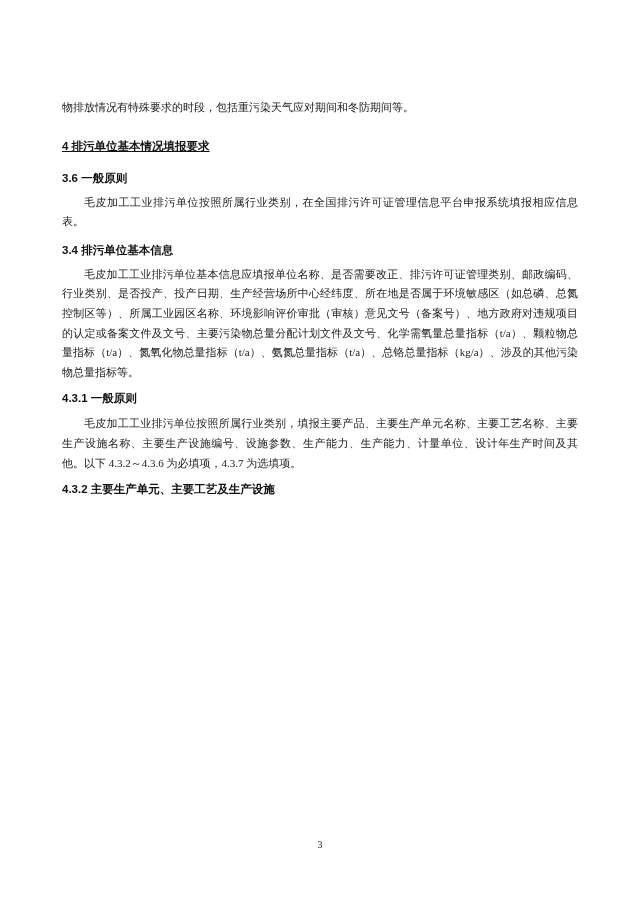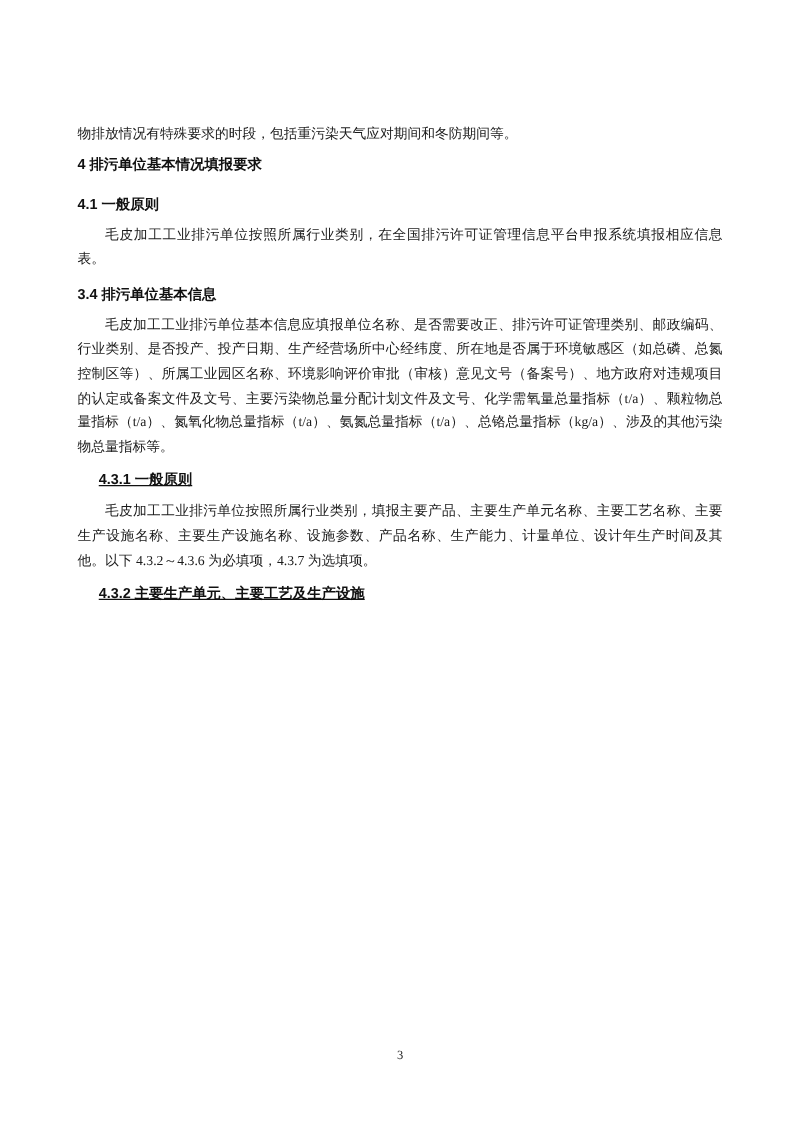--- a/index.html
+++ b/index.html
@@ -36,56 +36,56 @@
   .body-text.no-indent {
     text-indent: 0;
   }
   .heading {
     font-family: "Liberation Sans", "DejaVu Sans", sans-serif;
     font-weight: bold;
     color: #111111;
     font-size: 11.5px;
     line-height: 20px;
   }
-  .h-l1 { margin: 4px 0 12px 0; }
+  .h-l1 { margin: 18px 0 12px 0; text-decoration: underline; }
   .h-l2 { margin: 8px 0 5px 0; }
-  .h-l3 { margin: 6px 0 6px 17px; text-decoration: underline; }
+  .h-l3 { margin: 6px 0 6px 0; }
   .page-footer {
     position: absolute;
     top: 838px;
     left: 0;
     width: 640px;
     text-align: center;
     font-size: 10px;
     line-height: 14px;
     color: #1a1a1a;
   }
 </style>
 </head>
 <body>
 
 <div class="doc-page">
 
   <p class="body-text no-indent">物排放情况有特殊要求的时段，包括重污染天气应对期间和冬防期间等。</p>
 
   <h2 class="heading h-l1">4 排污单位基本情况填报要求</h2>
 
-  <h3 class="heading h-l2">4.1 一般原则</h3>
+  <h3 class="heading h-l2">3.6 一般原则</h3>
 
   <p class="body-text">毛皮加工工业排污单位按照所属行业类别，在全国排污许可证管理信息平台申报系统填报相应信息表。</p>
 
 
   <h3 class="heading h-l2">3.4 排污单位基本信息</h3>
 
   <p class="body-text">毛皮加工工业排污单位基本信息应填报单位名称、是否需要改正、排污许可证管理类别、邮政编码、行业类别、是否投产、投产日期、生产经营场所中心经纬度、所在地是否属于环境敏感区（如总磷、总氮控制区等）、所属工业园区名称、环境影响评价审批（审核）意见文号（备案号）、地方政府对违规项目的认定或备案文件及文号、主要污染物总量分配计划文件及文号、化学需氧量总量指标（t/a）、颗粒物总量指标（t/a）、氮氧化物总量指标（t/a）、氨氮总量指标（t/a）、总铬总量指标（kg/a）、涉及的其他污染物总量指标等。</p>
 
 
 
   <h4 class="heading h-l3">4.3.1 一般原则</h4>
 
-  <p class="body-text">毛皮加工工业排污单位按照所属行业类别，填报主要产品、主要生产单元名称、主要工艺名称、主要生产设施名称、主要生产设施名称、设施参数、产品名称、生产能力、计量单位、设计年生产时间及其他。以下 4.3.2～4.3.6 为必填项，4.3.7 为选填项。</p>
+  <p class="body-text">毛皮加工工业排污单位按照所属行业类别，填报主要产品、主要生产单元名称、主要工艺名称、主要生产设施名称、主要生产设施编号、设施参数、生产能力、生产能力、计量单位、设计年生产时间及其他。以下 4.3.2～4.3.6 为必填项，4.3.7 为选填项。</p>
 
   <h4 class="heading h-l3">4.3.2 主要生产单元、主要工艺及生产设施</h4>
 
 
 </div>
 
 <div class="page-footer">3</div>
 
 </body></html>

